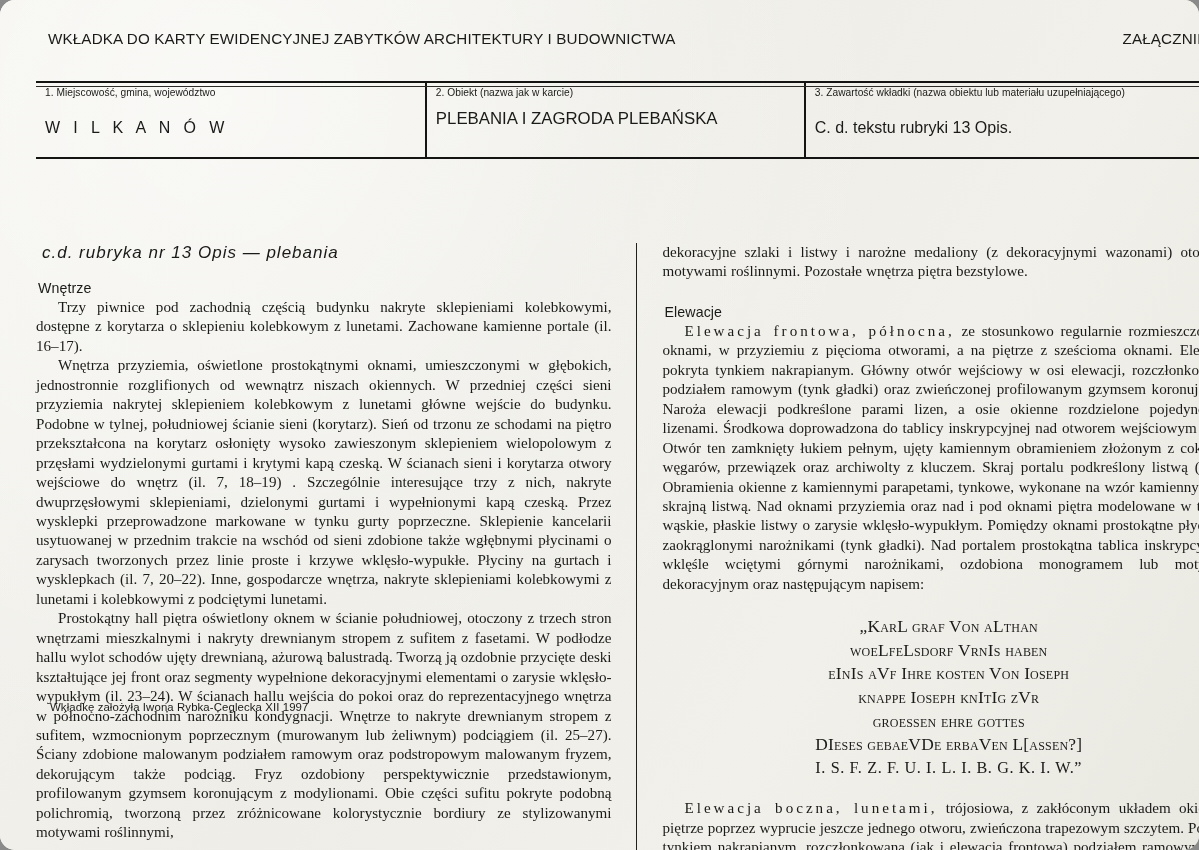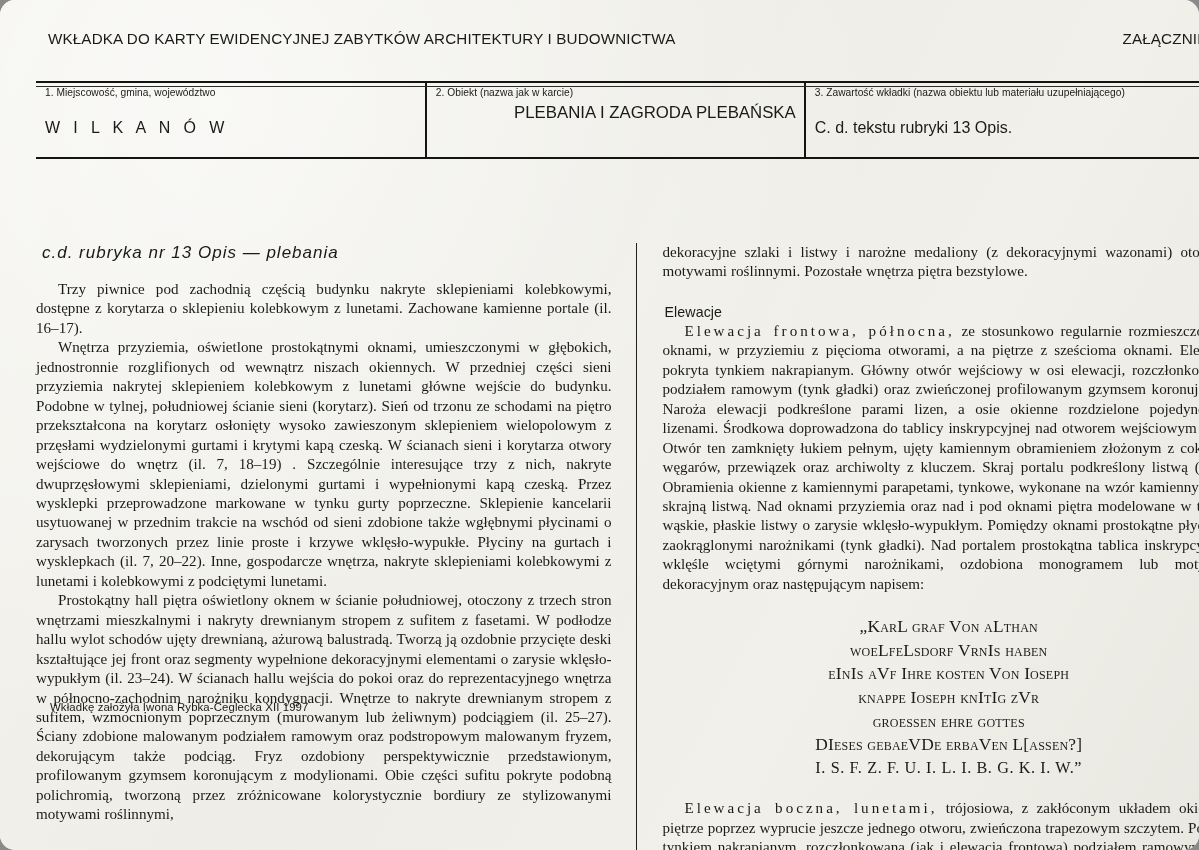--- a/index.html
+++ b/index.html
@@ -89,21 +89,21 @@
     line-height: 1.25;
     white-space: nowrap;
   }
   .hcell-val {
     font-family: "Liberation Sans", "DejaVu Sans", sans-serif;
     font-size: 16px;
     line-height: 1.32;
     margin-top: 17px;
   }
   .spaced-caps { letter-spacing: 4.4px; }
-  .c2 .hcell-val { text-align: right; font-size: 16.8px; margin-top: 2px; }
+  .c2 .hcell-val { text-align: left; font-size: 16.8px; margin-top: 8px; }
 
   
   .body-area {
     position: absolute;
     left: 36px;
     right: 36px;
     top: 148px;
     bottom: 58px;
     display: flex;
   }
@@ -200,20 +200,21 @@
       <div class="hcell-num">3. Zawartość wkładki (nazwa obiektu lub materiału uzupełniającego)</div>
       <div class="hcell-val">C. d. tekstu rubryki 13 Opis.</div>
     </div>
 
   </div>
 
   <div class="body-area">
 
     <div class="col col-left">
       <div class="section-kicker">c.d. rubryka nr 13 Opis — plebania</div>
+      <div class="section-head">Wnętrze</div>
       <p class="para">Trzy piwnice pod zachodnią częścią budynku nakryte sklepieniami kolebkowymi, dostępne z korytarza o sklepieniu kolebkowym z lunetami. Zachowane kamienne portale (il. 16–17).</p>
       <p class="para">Wnętrza przyziemia, oświetlone prostokątnymi oknami, umieszczonymi w głębokich, jednostronnie rozglifionych od wewnątrz niszach okiennych. W przedniej części sieni przyziemia nakrytej sklepieniem kolebkowym z lunetami główne wejście do budynku. Podobne w tylnej, południowej ścianie sieni (korytarz). Sień od trzonu ze schodami na piętro przekształcona na korytarz osłonięty wysoko zawieszonym sklepieniem wielopolowym z przęsłami wydzielonymi gurtami i krytymi kapą czeską. W ścianach sieni i korytarza otwory wejściowe do wnętrz (il. 7, 18–19) . Szczególnie interesujące trzy z nich, nakryte dwuprzęsłowymi sklepieniami, dzielonymi gurtami i wypełnionymi kapą czeską. Przez wysklepki przeprowadzone markowane w tynku gurty poprzeczne. Sklepienie kancelarii usytuowanej w przednim trakcie na wschód od sieni zdobione także wgłębnymi płycinami o zarysach tworzonych przez linie proste i krzywe wklęsło-wypukłe. Płyciny na gurtach i wysklepkach (il. 7, 20–22). Inne, gospodarcze wnętrza, nakryte sklepieniami kolebkowymi z lunetami i kolebkowymi z podciętymi lunetami.</p>
       <p class="para">Prostokątny hall piętra oświetlony oknem w ścianie południowej, otoczony z trzech stron wnętrzami mieszkalnymi i nakryty drewnianym stropem z sufitem z fasetami. W podłodze hallu wylot schodów ujęty drewnianą, ażurową balustradą. Tworzą ją ozdobnie przycięte deski kształtujące jej front oraz segmenty wypełnione dekoracyjnymi elementami o zarysie wklęsło-wypukłym (il. 23–24). W ścianach hallu wejścia do pokoi oraz do reprezentacyjnego wnętrza w północno-zachodnim narożniku kondygnacji. Wnętrze to nakryte drewnianym stropem z sufitem, wzmocnionym poprzecznym (murowanym lub żeliwnym) podciągiem (il. 25–27). Ściany zdobione malowanym podziałem ramowym oraz podstropowym malowanym fryzem, dekorującym także podciąg. Fryz ozdobiony perspektywicznie przedstawionym, profilowanym gzymsem koronującym z modylionami. Obie części sufitu pokryte podobną polichromią, tworzoną przez zróżnicowane kolorystycznie bordiury ze stylizowanymi motywami roślinnymi,</p>
     </div>
 
     <div class="col col-right">
       <p class="para noindent">dekoracyjne szlaki i listwy i narożne medaliony (z dekoracyjnymi wazonami) otoczone motywami roślinnymi. Pozostałe wnętrza piętra bezstylowe.</p>
 
       <div class="section-head spaced-top">Elewacje</div>
 

